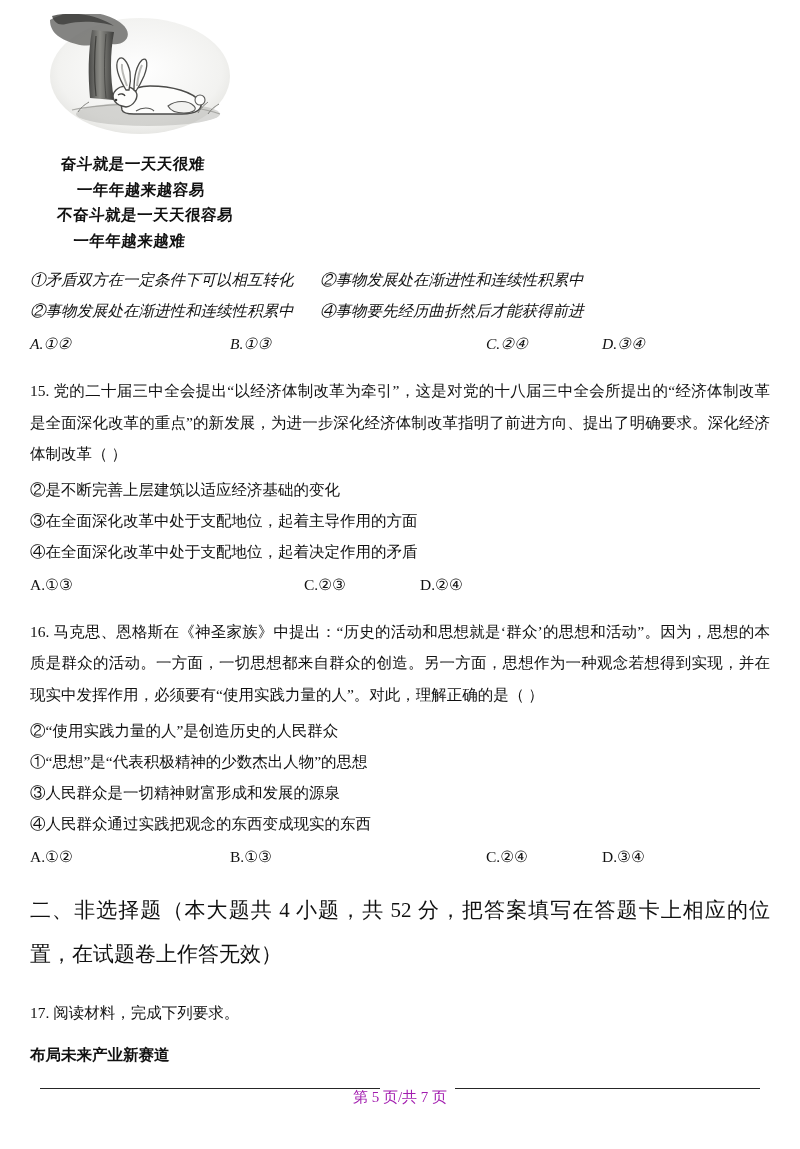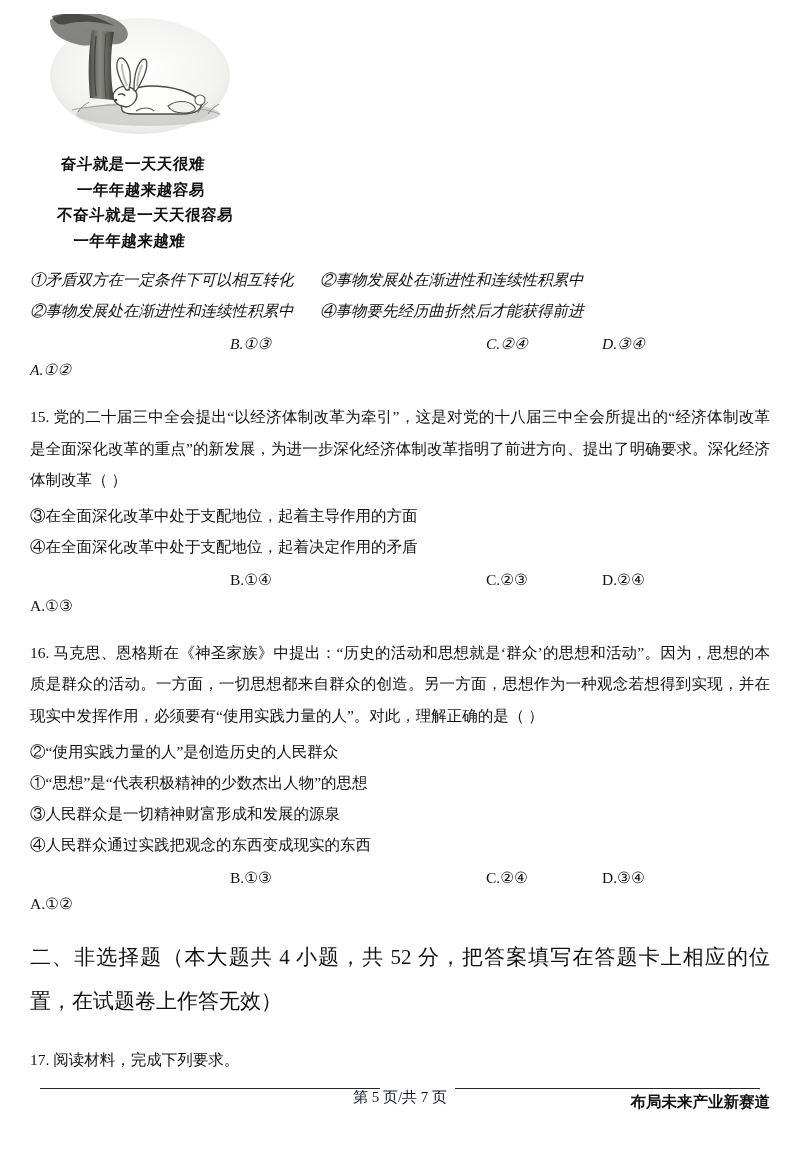--- a/index.html
+++ b/index.html
@@ -74,48 +74,47 @@
   }
   .opt-row .cell-a { width: 290px; }
 
   .answers {
     display: flex;
     font-size: 15.5px;
     line-height: 2.1;
     margin-top: 2px;
   }
   .answers span { display: inline-block; }
-  .ans1 { width: 200px; margin-top: 26px; }
+  .ans1 { width: 200px; }
   .ans2 { width: 182px; }
   .ans3 { width: 190px; text-align: center; }
   .ans4 { width: auto; }
 
   .section-title {
     font-size: 21px;
     line-height: 2.05;
     margin-top: 16px;
     text-align: justify;
   }
   .bold-head {
     font-weight: bold;
     font-size: 15.5px;
     line-height: 1.9;
     margin-top: 12px;
-    text-align: right;
   }
 
   
   .footer {
     position: absolute;
     left: 0;
     right: 0;
     bottom: 42px;
     text-align: center;
     font-size: 15px;
-    color: #0f172a;
+    color: #a21caf;
   }
   .footer-rule {
     position: absolute;
     left: 40px;
     right: 40px;
     bottom: 60px;
     border-top: 1px solid #000;
     height: 0;
     opacity: 0.85;
   }
@@ -199,25 +198,25 @@
       <div class="answers">
         <span class="ans1">A.①②</span>
         <span class="ans2">B.①③</span>
         <span class="ans3">C.②④</span>
         <span class="ans4">D.③④</span>
       </div>
     </div>
 
     <div>
       <p class="q-stem">15. 党的二十届三中全会提出“以经济体制改革为牵引”，这是对党的十八届三中全会所提出的“经济体制改革是全面深化改革的重点”的新发展，为进一步深化经济体制改革指明了前进方向、提出了明确要求。深化经济体制改革（      ）</p>
+      <p class="opt-line">②是不断完善上层建筑以适应经济基础的变化</p>
       <p class="opt-line">③在全面深化改革中处于支配地位，起着主导作用的方面</p>
       <p class="opt-line">④在全面深化改革中处于支配地位，起着决定作用的矛盾</p>
       <div class="answers">
         <span class="ans1">A.①③</span>
-        <span class="ans2">B.①④</span>
         <span class="ans3">C.②③</span>
         <span class="ans4">D.②④</span>
       </div>
     </div>
 
     <div>
       <p class="q-stem">16. 马克思、恩格斯在《神圣家族》中提出：“历史的活动和思想就是‘群众’的思想和活动”。因为，思想的本质是群众的活动。一方面，一切思想都来自群众的创造。另一方面，思想作为一种观念若想得到实现，并在现实中发挥作用，必须要有“使用实践力量的人”。对此，理解正确的是（      ）</p>
       <p class="opt-line">②“使用实践力量的人”是创造历史的人民群众</p>
       <p class="opt-line">①“思想”是“代表积极精神的少数杰出人物”的思想</p>
       <p class="opt-line">③人民群众是一切精神财富形成和发展的源泉</p>

